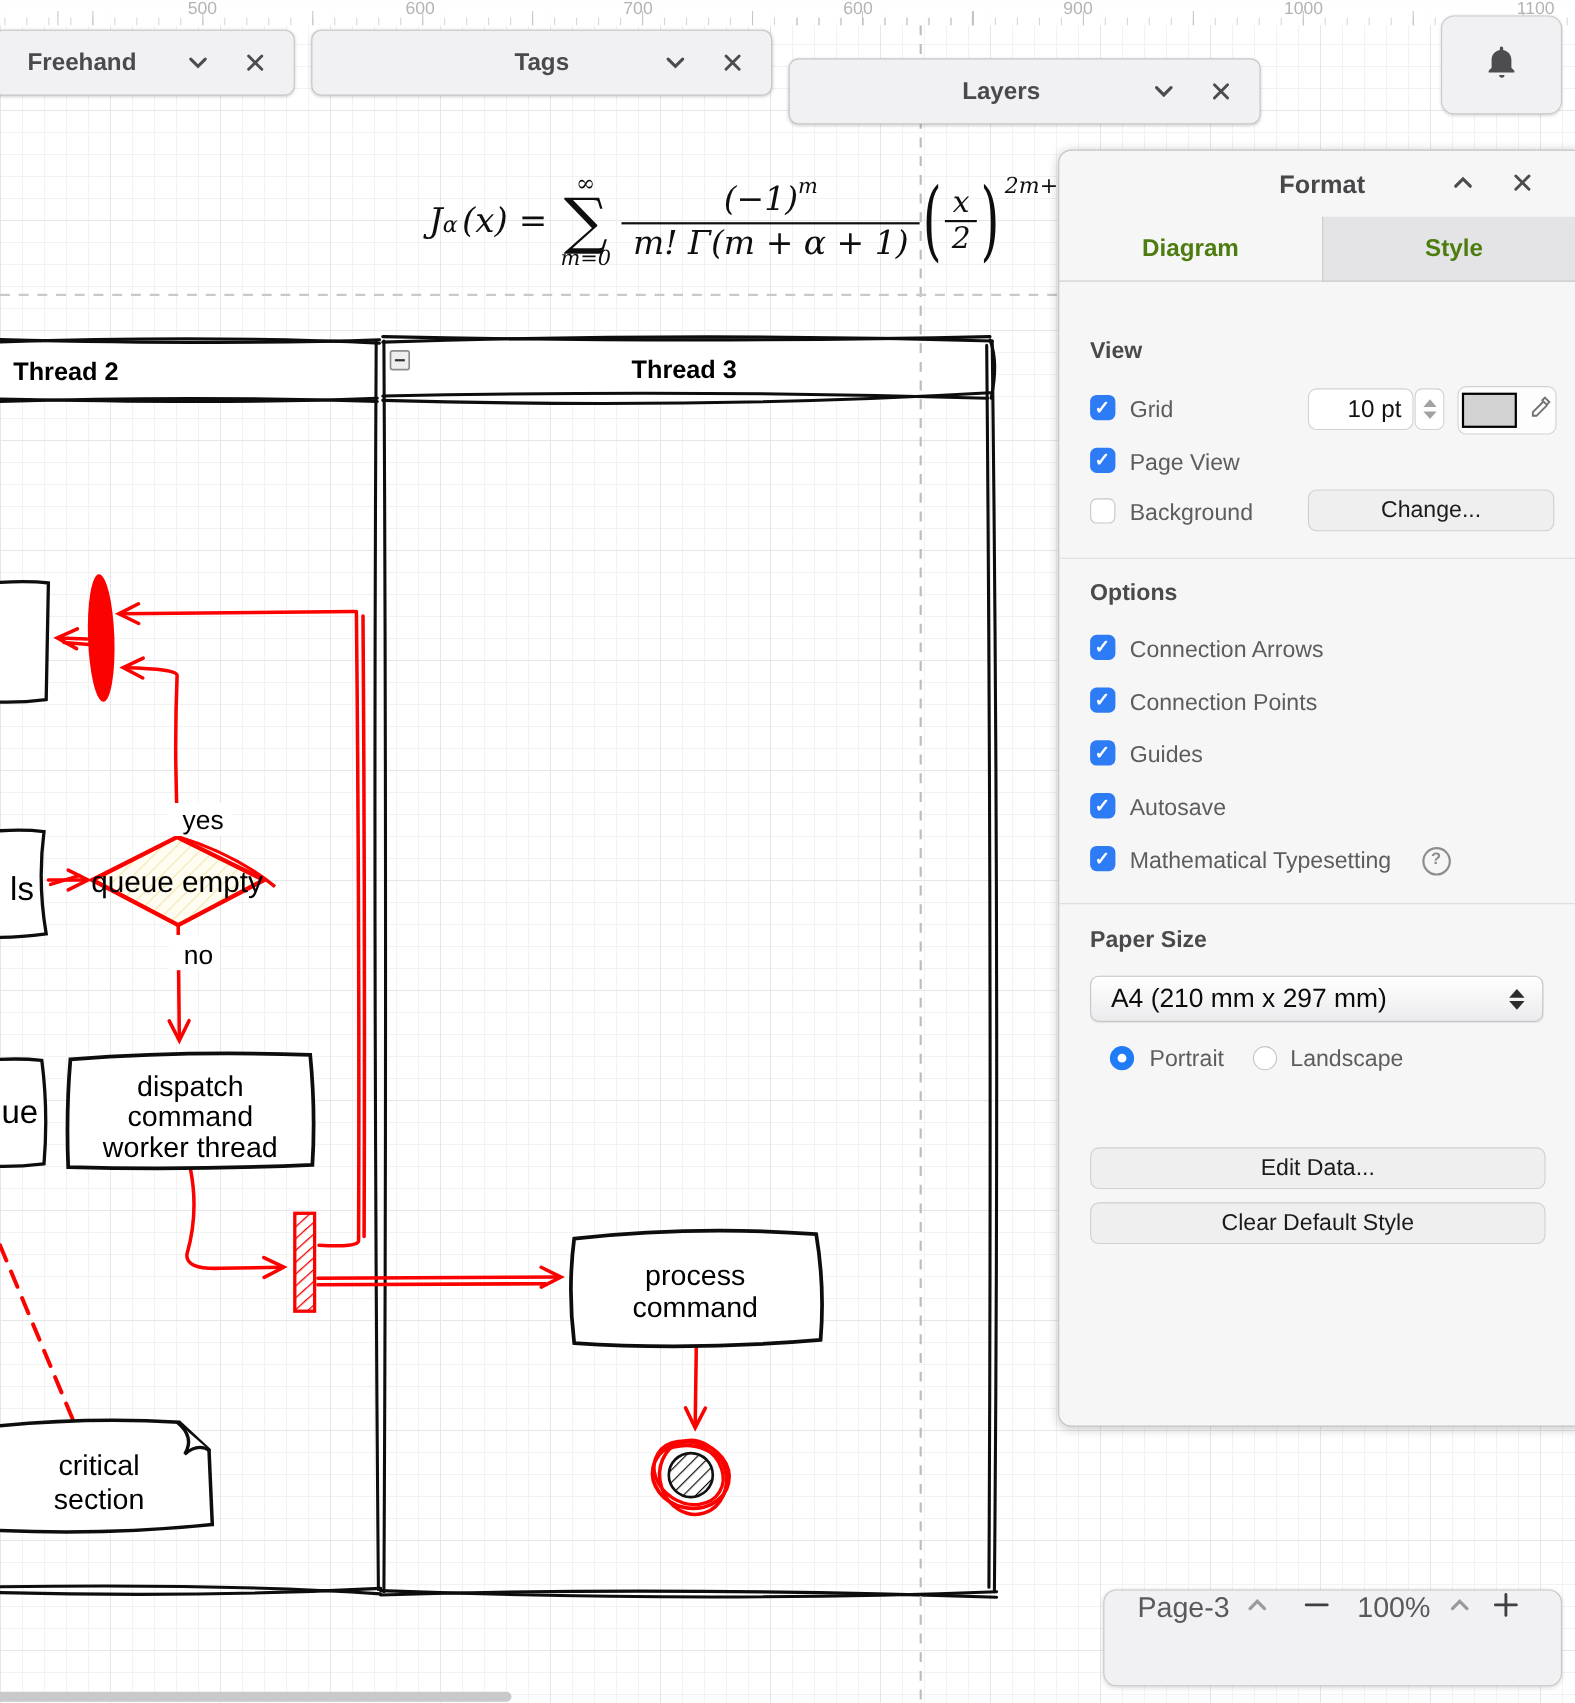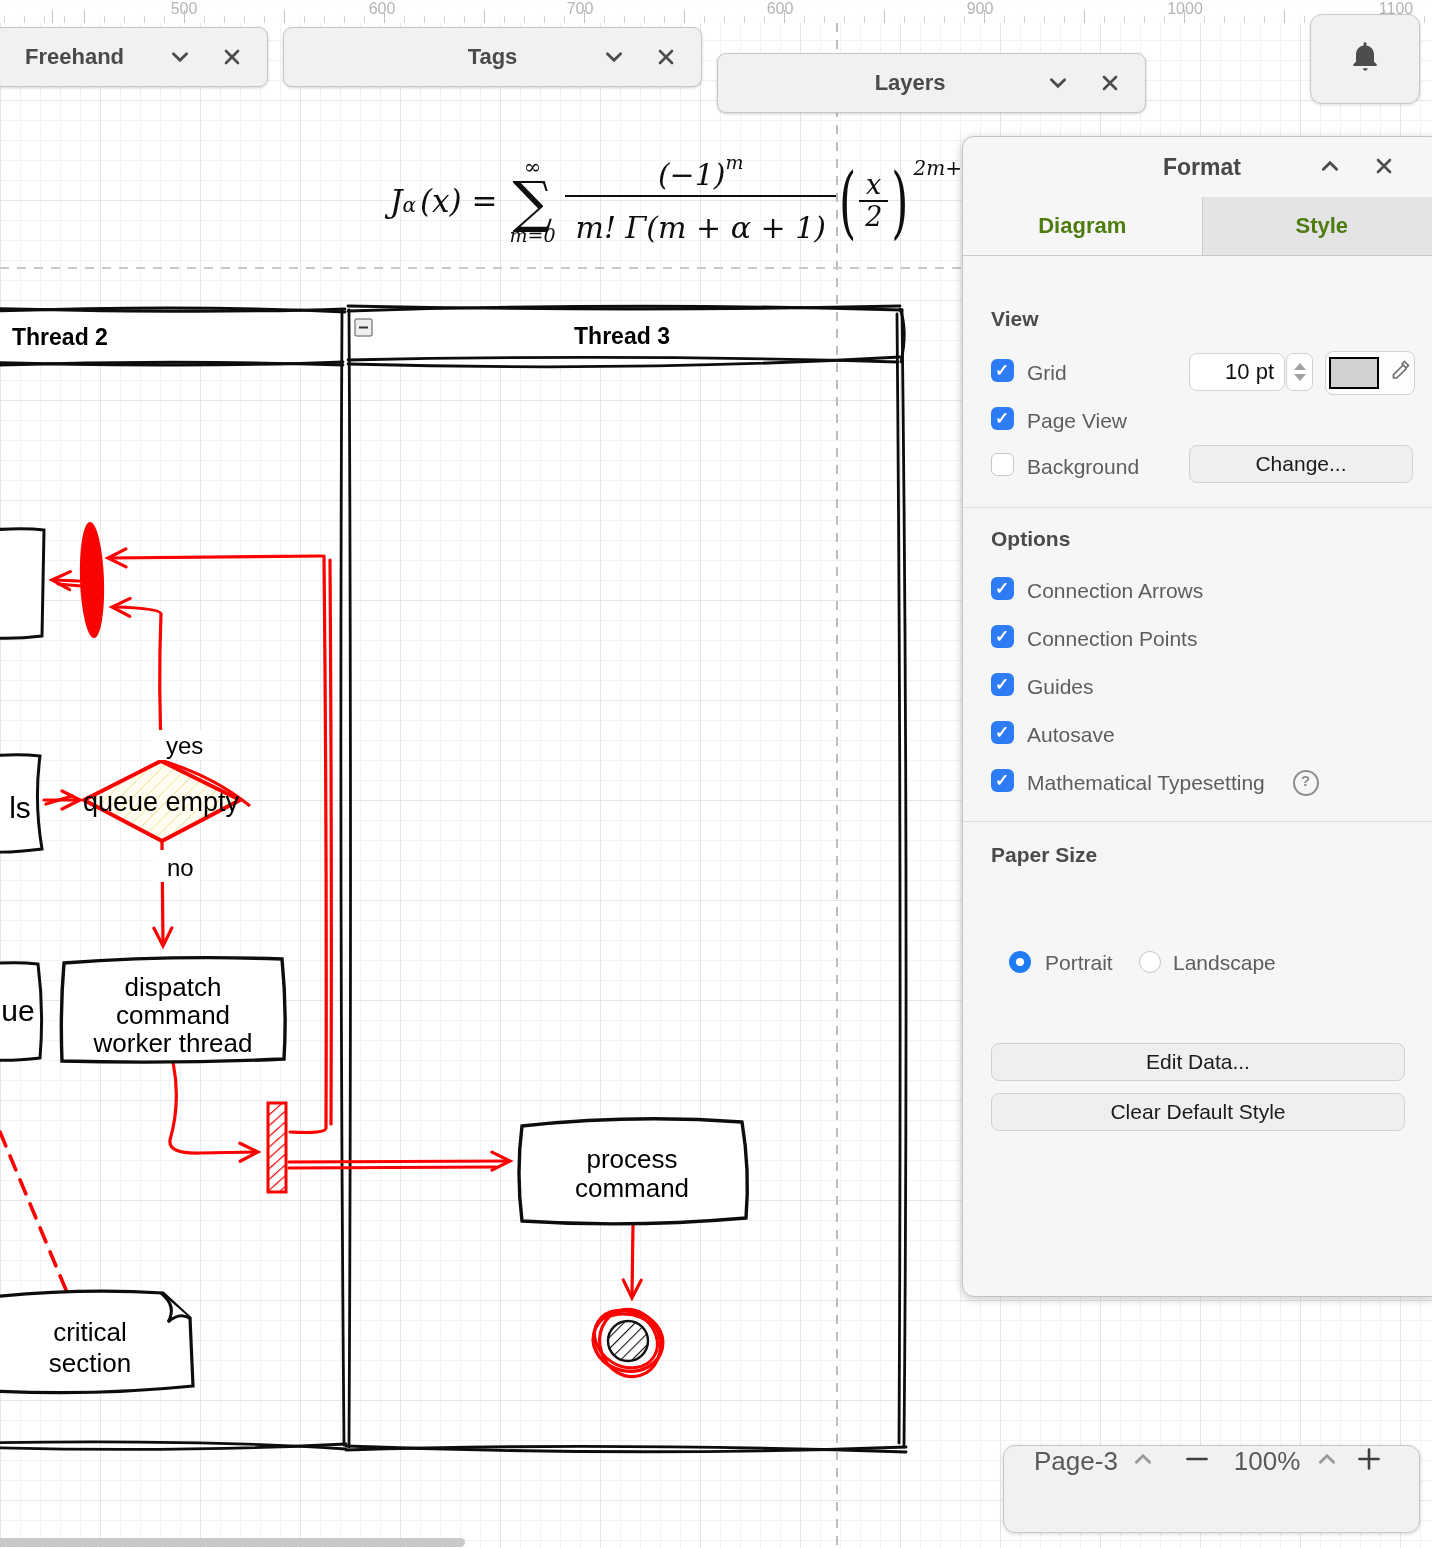--- a/index.html
+++ b/index.html
@@ -86,21 +86,21 @@
   .f-lhs{font-size:31px;font-style:italic;display:flex;align-items:baseline;}
   .f-lhs sub{font-size:20px;}
   .f-lhs .rest{margin-left:4px;}
   .f-sum{display:flex;flex-direction:column;align-items:center;line-height:1;margin:0 10px 0 12px;}
   .f-sum .upper{font-size:21px;}
   .f-sum .sigma{font-size:56px;line-height:.85;}
   .f-sum .lower{font-size:19px;font-style:italic;}
   .f-frac{display:inline-flex;flex-direction:column;align-items:center;font-size:30px;font-style:italic;}
   .f-frac .num{padding:0 6px 3px;display:flex;align-items:flex-start;}
   .f-frac .num sup{font-size:19px;margin-top:-6px;}
-  .f-frac .den{border-top:2.2px solid #0e0e0e;padding:13px 10px 0;}
+  .f-frac .den{border-top:2.2px solid #0e0e0e;padding:0 10px 0;}
   .f-paren{font-size:44px;transform:scaleY(1.8);display:inline-block;margin:0 3px;font-weight:400;}
   .f-inner{display:inline-flex;flex-direction:column;align-items:center;font-size:27px;font-style:italic;line-height:1.05;}
   .f-inner .iden{border-top:2px solid #0e0e0e;padding:1px 6px 0;}
   .f-inner .inum{padding:0 6px 1px;}
   .f-exp{font-size:20px;font-style:italic;align-self:flex-start;margin-top:8px;margin-left:2px;}
 
   svg text{font-family:"Liberation Sans",sans-serif;}
 </style>
 </head>
 <body>
@@ -376,20 +376,27 @@
       <span class="flabel" style="left:64px;top:420px">Guides</span>
       <span class="cb on" style="left:28px;top:466px"></span>
       <span class="flabel" style="left:64px;top:468px">Autosave</span>
       <span class="cb on" style="left:28px;top:514px"></span>
       <span class="flabel" style="left:64px;top:516px">Mathematical Typesetting</span>
       <span class="helpicon" style="left:330px;top:515px"></span>
 
       <span class="divider" style="top:566px"></span>
 
       <span class="sechead" style="left:28px;top:588px">Paper Size</span>
+      <span class="select" style="left:28px;top:632px;width:412px;height:42px">
+        <span class="seltext">A4 (210 mm x 297 mm)</span>
+        <span class="selarrows">
+            <span class="sel-up"></span>
+            <span class="sel-dn"></span>
+          </span>
+      </span>
       <span class="radio on" style="left:46px;top:696px"></span>
       <span class="flabel" style="left:82px;top:696px">Portrait</span>
       <span class="radio off" style="left:176px;top:696px"></span>
       <span class="flabel" style="left:210px;top:696px">Landscape</span>
 
       <span class="btn" style="left:28px;top:838px;width:414px;height:38px">Clear Default Style</span>
       <span class="btn" style="left:28px;top:788px;width:414px;height:38px">Edit Data...</span>
     </div>
   </div>
 

